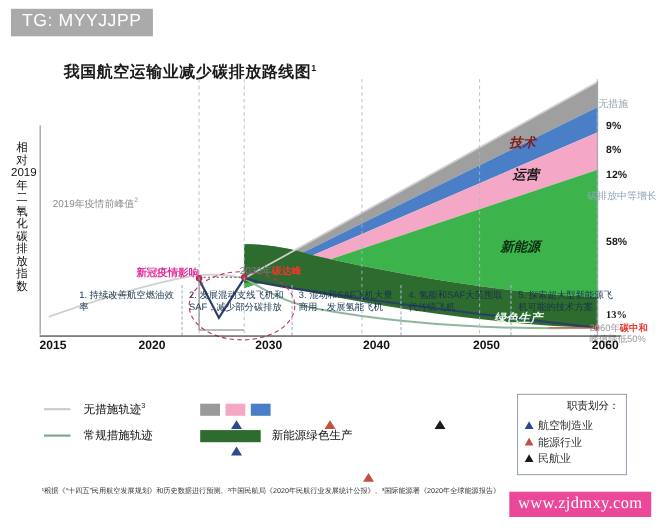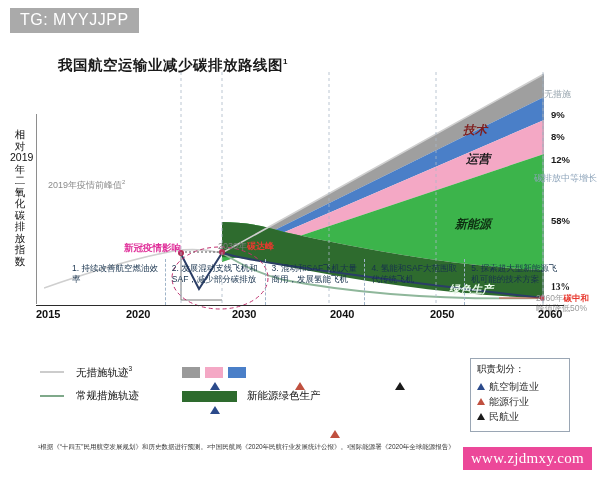--- a/index.html
+++ b/index.html
@@ -109,21 +109,21 @@
   #tri-a{left:210px;top:22px;border-bottom:8px solid #2b4a8b;}
   #tri-b{left:295px;top:22px;border-bottom:8px solid #c0503f;}
   #tri-c{left:395px;top:22px;border-bottom:8px solid #1a1a1a;}
   #tri-d{left:210px;top:46px;border-bottom:8px solid #2b4a8b;}
   #tri-e{left:330px;top:70px;border-bottom:8px solid #c0503f;}
 
   .resp{
     position:absolute;left:470px;top:-2px;width:100px;height:74px;
     border:1px solid #9aa6b4;padding:4px 6px;box-sizing:border-box;
   }
-  .resp-title{font-size:9.5px;color:#111;margin-bottom:3px;}
+  .resp-title{font-size:9.5px;color:#111;margin-bottom:3px;text-align:right;}
   .resp-row{display:flex;align-items:center;height:15px;font-size:10px;color:#333;}
   .rtri{width:0;height:0;border-left:4px solid transparent;border-right:4px solid transparent;margin-right:4px;}
 
   .footnote{
     position:absolute;left:38px;top:398px;width:550px;font-size:6.5px;color:#333;
     line-height:9px;
   }
 </style>
 </head>
 <body>

